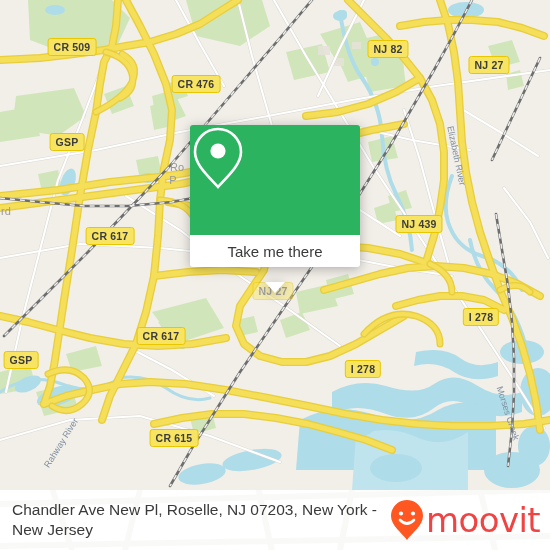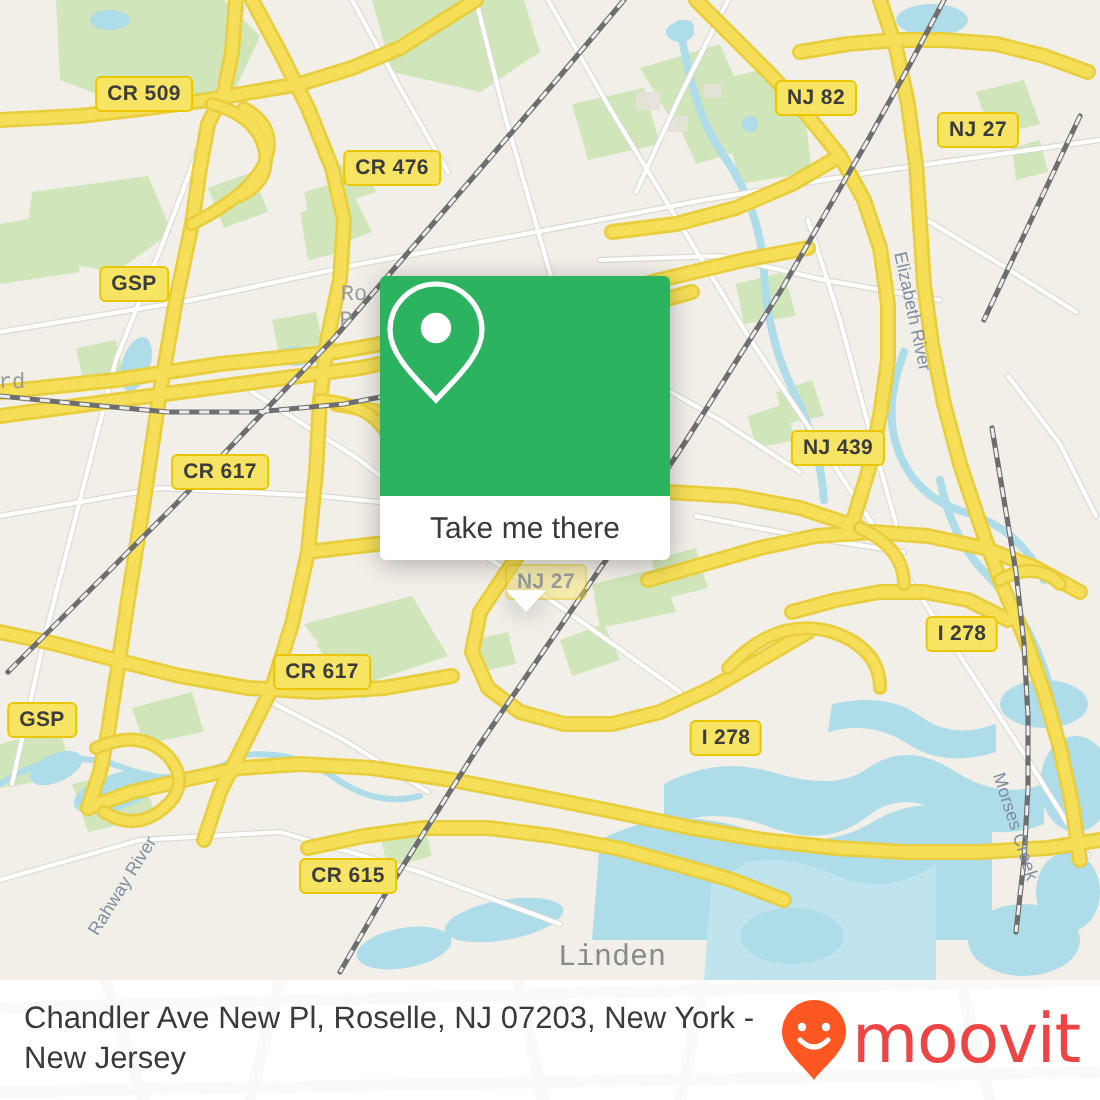--- a/index.html
+++ b/index.html
@@ -12,35 +12,35 @@
 
   
   .shield{position:absolute;background:#F7E463;border:1.4px solid #E8C600;border-radius:3px;
           color:#3c3c3c;font-size:10.5px;font-weight:bold;letter-spacing:.2px;
           padding:2px 5px 2px 5px;line-height:12px;white-space:nowrap;
           font-family:"Liberation Sans",sans-serif;transform:translate(-50%,-50%);}
   .shield.faded{opacity:.45;}
 
   
   .place{position:absolute;color:#6b6b6b;white-space:nowrap;
-         font-family:Liberation Mono, monospace;transform:translate(-50%,-50%);}
+         font-family:Liberation Sans, sans-serif;transform:translate(-50%,-50%);margin-top:19px;}
   .place.big{font-size:23px;color:#777;}
   .place.mid{font-size:15px;color:#8a8a8a;}
   .place.small{font-size:11px;color:#9a9a9a;}
   .waterlbl{position:absolute;color:#7f8fa0;font-size:9px;white-space:nowrap;
             font-family:"Liberation Sans",sans-serif;transform-origin:0 0;}
 
   
   #osm-attr{position:absolute;left:0;bottom:0;width:550px;height:22px;
             background:rgba(255,255,255,.80);color:#2b2b2b;font-size:12.5px;
             line-height:22px;padding-left:8px;box-sizing:border-box;
             font-family:"Liberation Sans",sans-serif;}
 
   
-  #card{position:absolute;left:190px;top:138px;width:145px;
+  #card{position:absolute;left:190px;top:125px;width:170px;
         filter:drop-shadow(0 2px 6px rgba(0,0,0,.28));}
   #card-top{height:110px;background:#2CB35F;border-radius:3px 3px 0 0;
             display:flex;align-items:center;justify-content:center;}
   #card-bot{height:32px;background:#fff;border-radius:0 0 3px 3px;
             display:flex;align-items:center;justify-content:center;}
   #card-label{color:#3a3a3a;font-size:15px;font-family:"Liberation Sans",sans-serif;}
   #card-tip{position:absolute;left:50%;top:157px;margin-left:-10px;width:0;height:0;
             border-left:10px solid transparent;border-right:10px solid transparent;
             border-top:11px solid #fff;}
 
@@ -292,21 +292,21 @@
     <div class="waterlbl" style="left:504px;top:385px;transform:rotate(72deg)">Morses Creek</div>
 
     <div class="place mid" style="left:306px;top:479px">Linden</div>
     <div class="place small" style="left:177px;top:148px">Ro</div>
     <div class="place small" style="left:173px;top:161px">P</div>
     <div class="place small" style="left:6px;top:192px">rd</div>
 
     <div class="shield" style="left:72px;top:47px">CR 509</div>
     <div class="shield" style="left:196px;top:84px">CR 476</div>
     <div class="shield" style="left:67px;top:142px">GSP</div>
-    <div class="shield" style="left:408px;top:49px">NJ 82</div>
+    <div class="shield" style="left:388px;top:49px">NJ 82</div>
     <div class="shield" style="left:489px;top:65px">NJ 27</div>
     <div class="shield" style="left:419px;top:224px">NJ 439</div>
     <div class="shield faded" style="left:273px;top:291px">NJ 27</div>
     <div class="shield" style="left:110px;top:236px">CR 617</div>
     <div class="shield" style="left:161px;top:336px">CR 617</div>
     <div class="shield" style="left:21px;top:360px">GSP</div>
     <div class="shield" style="left:174px;top:438px">CR 615</div>
     <div class="shield" style="left:481px;top:317px">I 278</div>
     <div class="shield" style="left:363px;top:369px">I 278</div>
 

